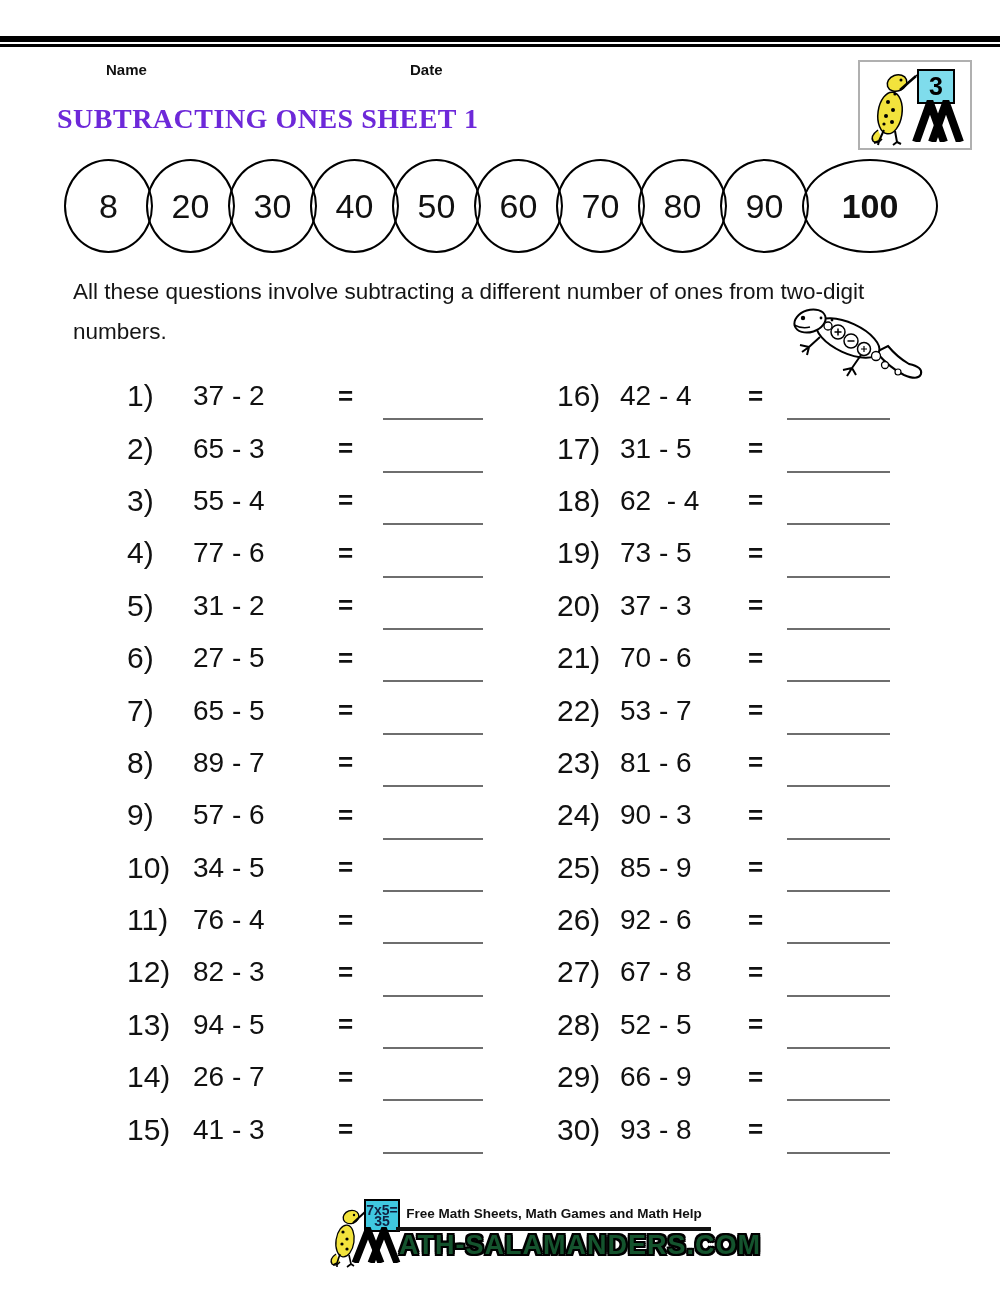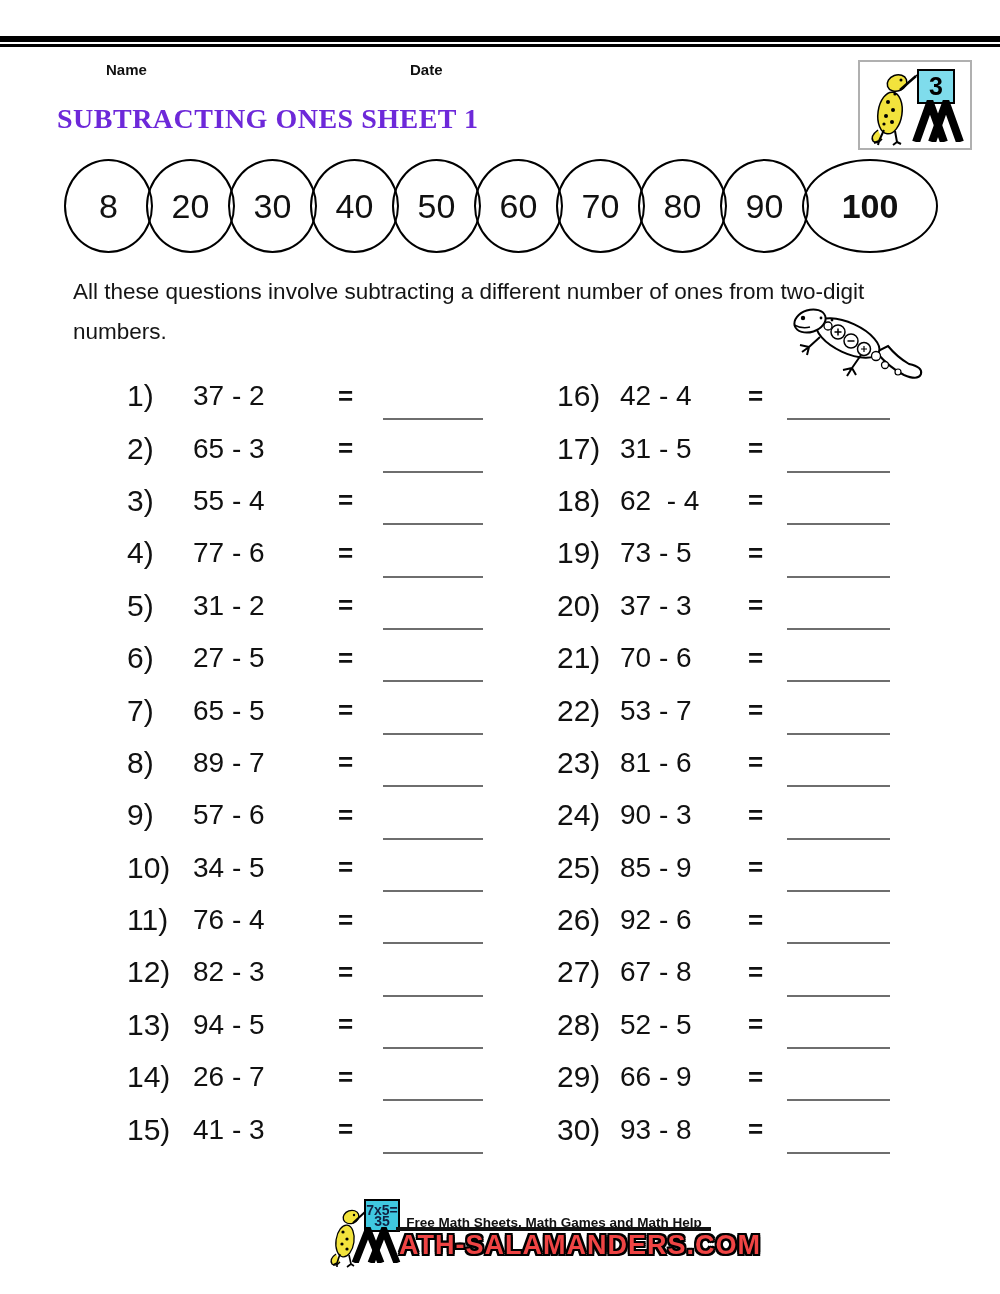--- a/index.html
+++ b/index.html
@@ -52,24 +52,24 @@
   .col-right .blank{width:103px;}
 
   
   .footer{position:absolute;left:326px;top:1196px;width:440px;height:86px;}
   .f-sal{position:absolute;left:0;top:8px;}
   .f-board{position:absolute;left:38px;top:3px;width:32px;height:29px;background:#40c8e0;border:2px solid #000;
            display:flex;flex-direction:column;align-items:center;justify-content:center;
            font-size:14px;font-weight:bold;line-height:11px;color:#102040;}
   .f-m{position:absolute;left:26px;top:31px;}
   .f-tagline{position:absolute;left:78px;top:10px;width:300px;text-align:center;
-             font-size:13.5px;font-weight:bold;color:#111;white-space:nowrap;margin-top:9px;}
+             font-size:13.5px;font-weight:bold;color:#111;white-space:nowrap;}
   .f-line{position:absolute;left:70px;top:31px;width:315px;height:4px;background:#111;}
   .f-site{position:absolute;left:73px;top:34px;font-size:27px;font-weight:bold;letter-spacing:1px;
-          white-space:nowrap;color:#ef4444;
+          white-space:nowrap;color:#14532d;
           text-shadow:-2px -2px 0 #000,2px -2px 0 #000,-2px 2px 0 #000,2px 2px 0 #000,
                       -2px 0 0 #000,2px 0 0 #000,0 -2px 0 #000,0 2px 0 #000;}
 </style>
 </head>
 <body>
 
 <div class="page">
 
   <div class="topline">
     <div class="b1"></div>

